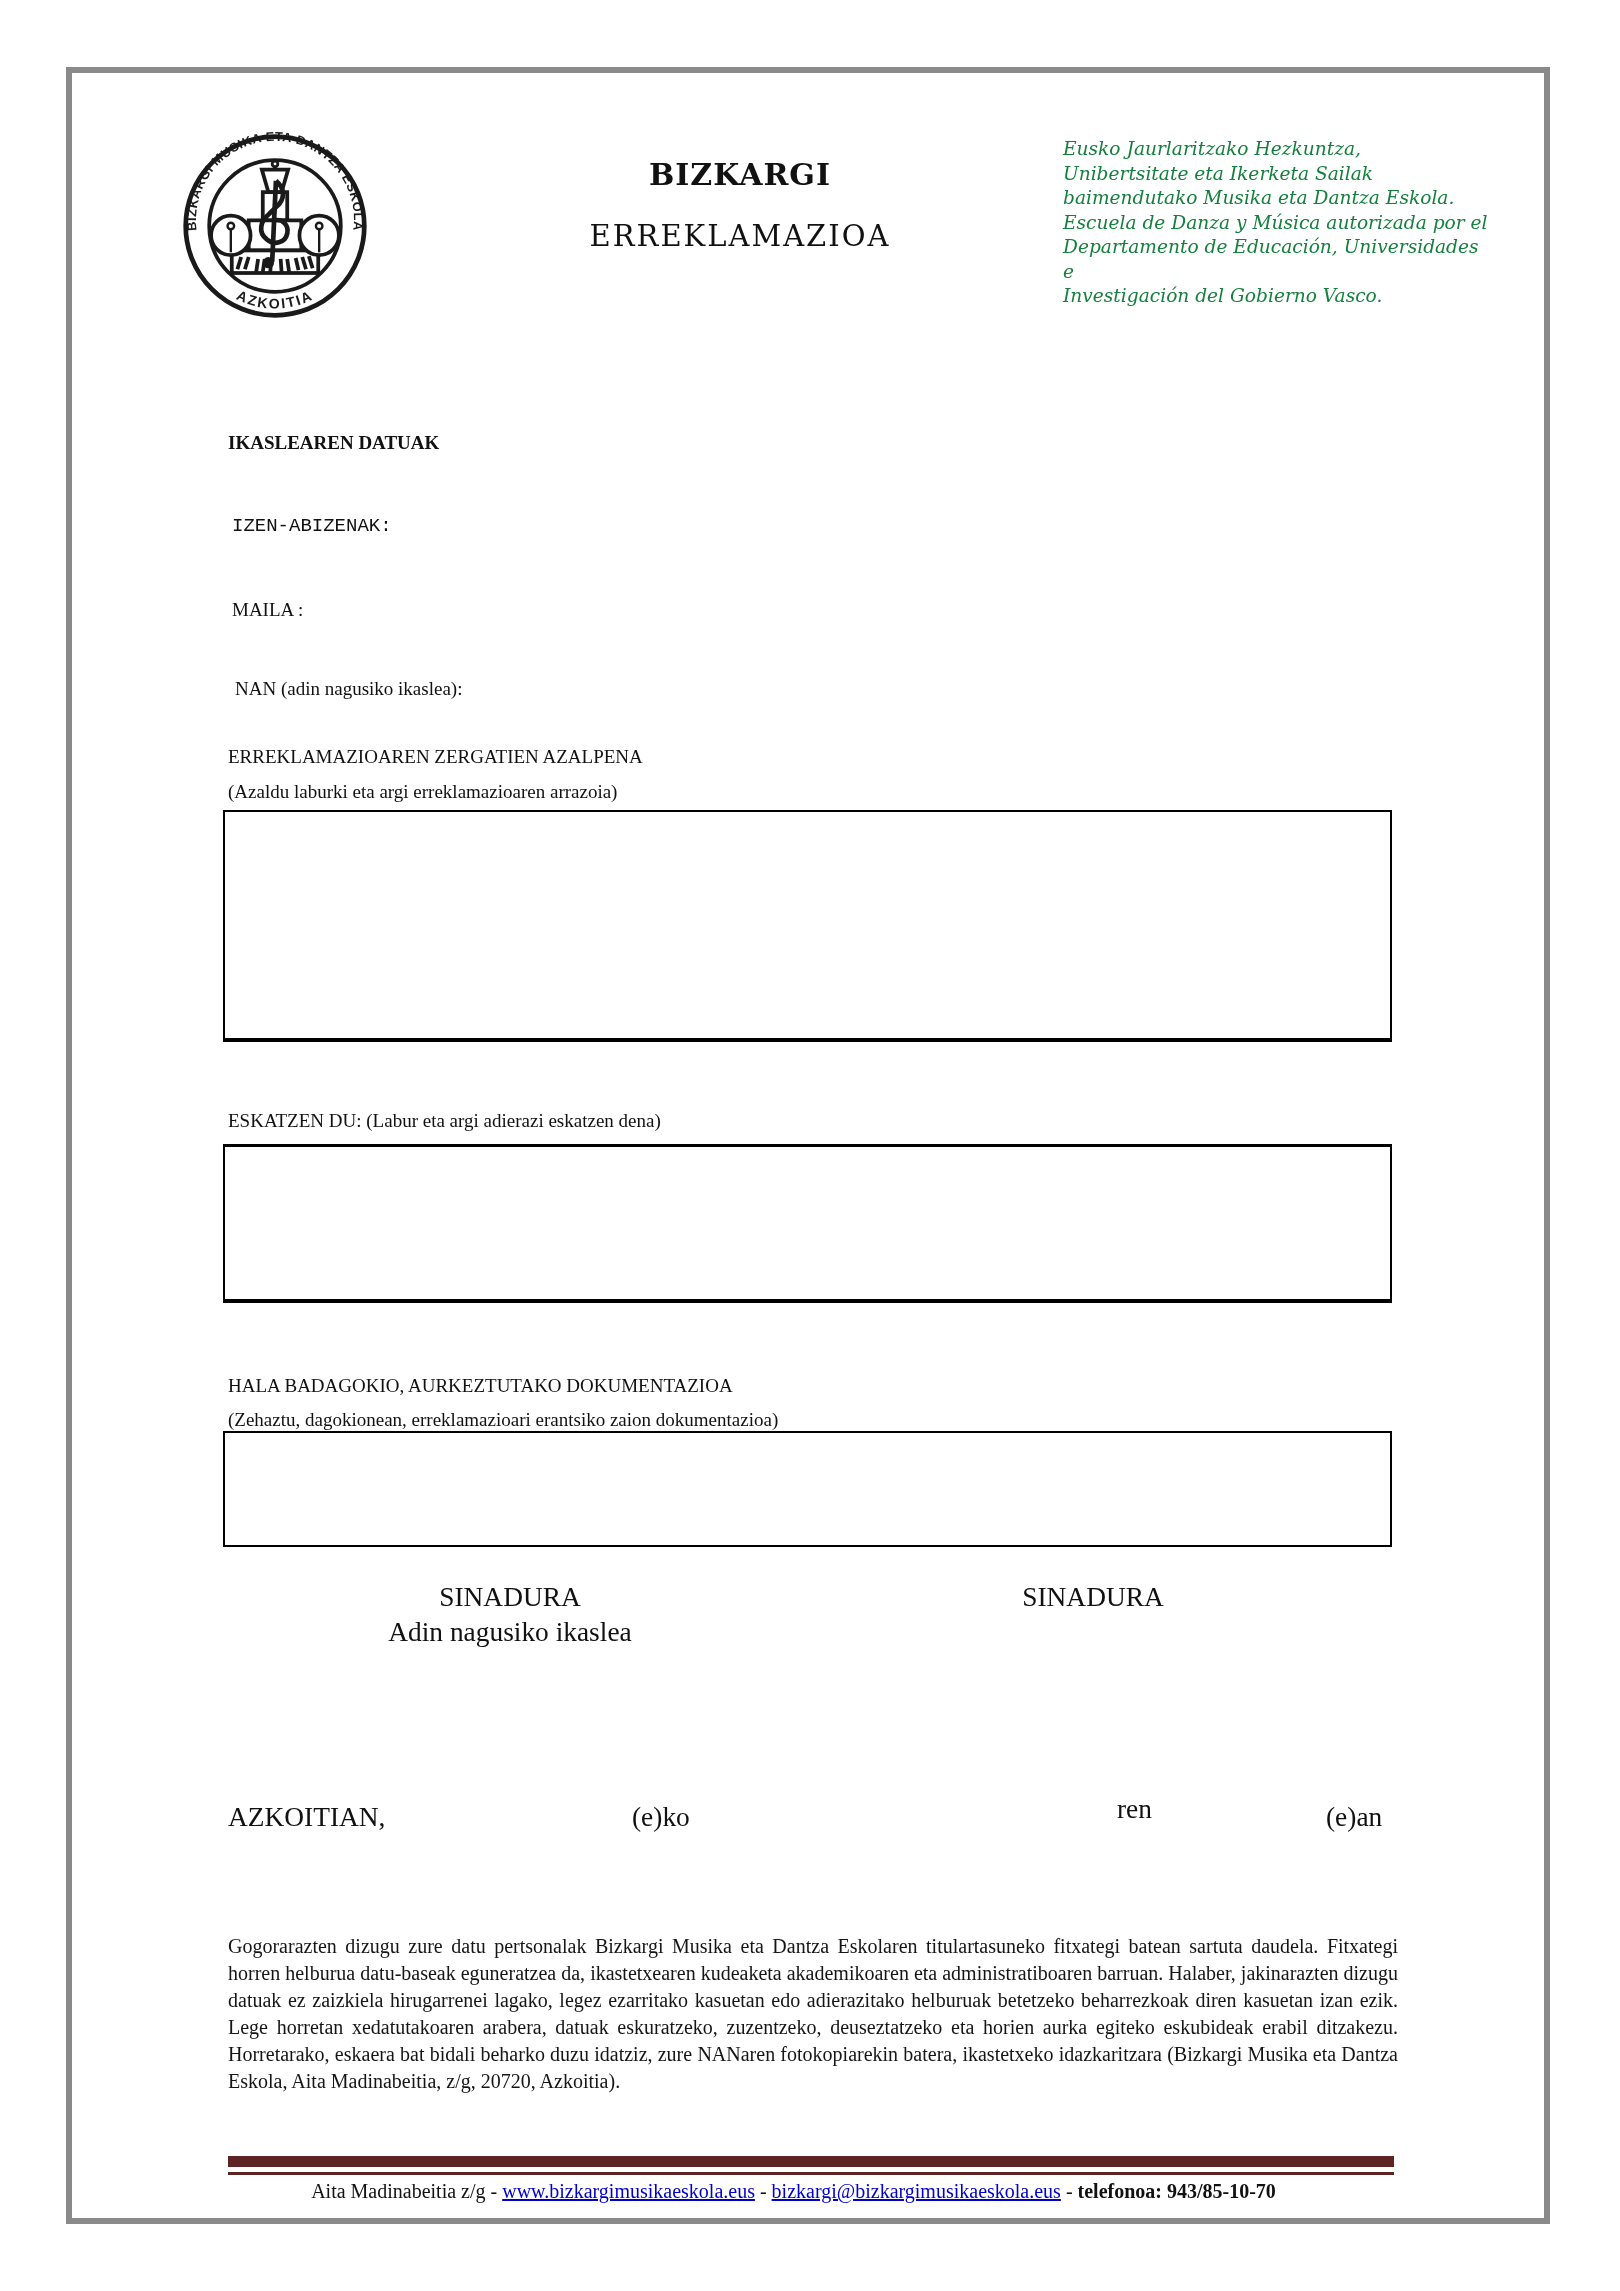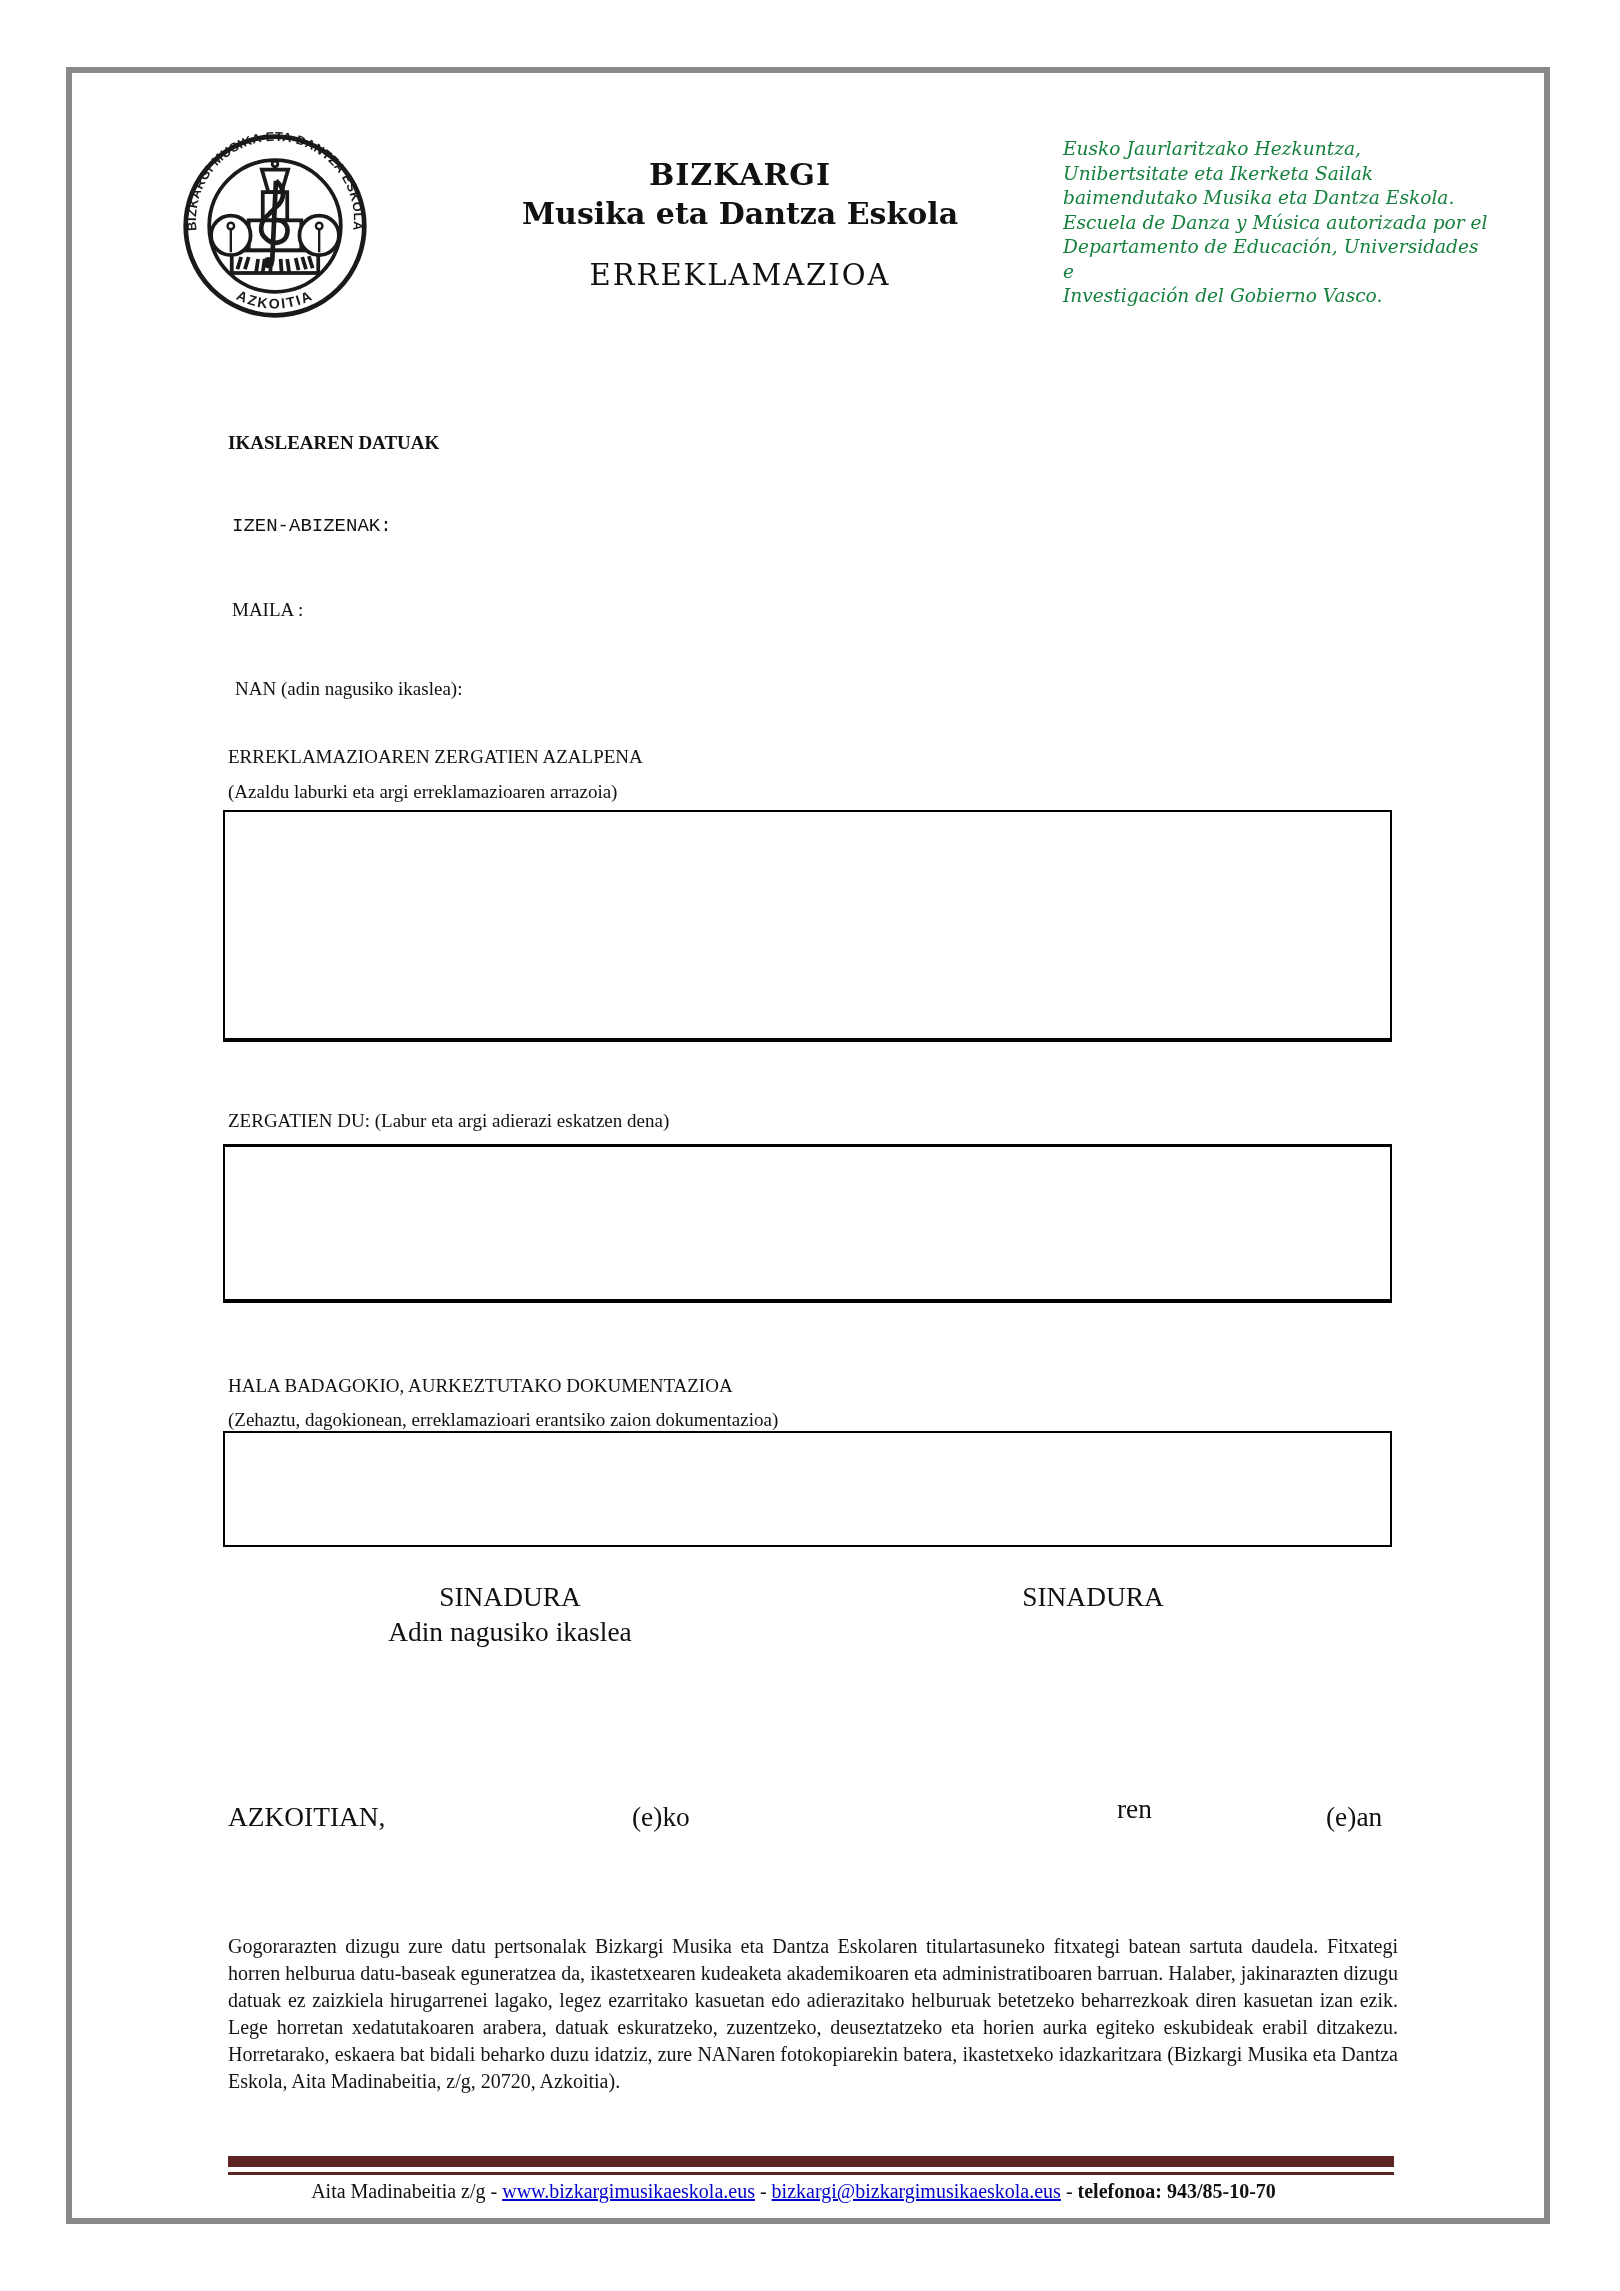--- a/index.html
+++ b/index.html
@@ -77,21 +77,20 @@
     <g fill="none" stroke-width="5">
       <path d="M 101,52 C 111,60 111,72 101,80 L 94,87 C 84,95 82,107 91,114 C 99,121 111,118 113,108 C 115,99 108,92 99,94"></path>
       <line x1="101" y1="52" x2="97" y2="138"></line>
     </g>
     <circle cx="93" cy="139" r="6" fill="#1a1a1a" stroke="none"></circle>
   </g>
 </svg>
 
 <div class="hdr">
   <div class="t1">BIZKARGI</div>
-  <div class="t2">Musika eta Dantza Eskola</div>
   <div class="t3">ERREKLAMAZIOA</div>
 </div>
 
 <div class="auth">
   <div>Eusko Jaurlaritzako Hezkuntza,</div>
   <div>Unibertsitate eta Ikerketa Sailak</div>
   <div>baimendutako Musika eta Dantza Eskola.</div>
   <div>Escuela de Danza y Música autorizada por el</div>
   <div>Departamento de Educación, Universidades</div>
   <div>e</div>
@@ -100,21 +99,21 @@
 
 <div class="lbl b" style="top:404px;">IKASLEAREN DATUAK</div>
 <div class="lbl" style="top:487px;left:232px;font-family:Liberation Mono, monospace;">IZEN-ABIZENAK:</div>
 <div class="lbl" style="top:571px;left:232px;">MAILA :</div>
 <div class="lbl" style="top:650px;left:235px;">NAN (adin nagusiko ikaslea):</div>
 
 <div class="lbl" style="top:718px;">ERREKLAMAZIOAREN ZERGATIEN AZALPENA</div>
 <div class="lbl" style="top:753px;">(Azaldu laburki eta argi erreklamazioaren arrazoia)</div>
 <div class="inbox" style="top:810px;height:232px;border-bottom-width:4.9px;"></div>
 
-<div class="lbl" style="top:1082px;">ZERGATIEN DU: (Labur eta argi adierazi eskatzen dena)</div>
+<div class="lbl" style="top:1082px;">ESKATZEN DU: (Labur eta argi adierazi eskatzen dena)</div>
 <div class="inbox" style="top:1144px;height:159px;border-top-width:3.9px;border-bottom-width:4.9px;"></div>
 
 <div class="lbl" style="top:1347px;">HALA BADAGOKIO, AURKEZTUTAKO DOKUMENTAZIOA</div>
 <div class="lbl" style="top:1381px;">(Zehaztu, dagokionean, erreklamazioari erantsiko zaion dokumentazioa)</div>
 <div class="inbox" style="top:1431px;height:116px;border-bottom-width:2.9px;"></div>
 
 <div class="sig" style="left:363px;top:1580px;width:294px;">
   <div>SINADURA</div>
   <div>Adin nagusiko ikaslea</div>
 </div>

